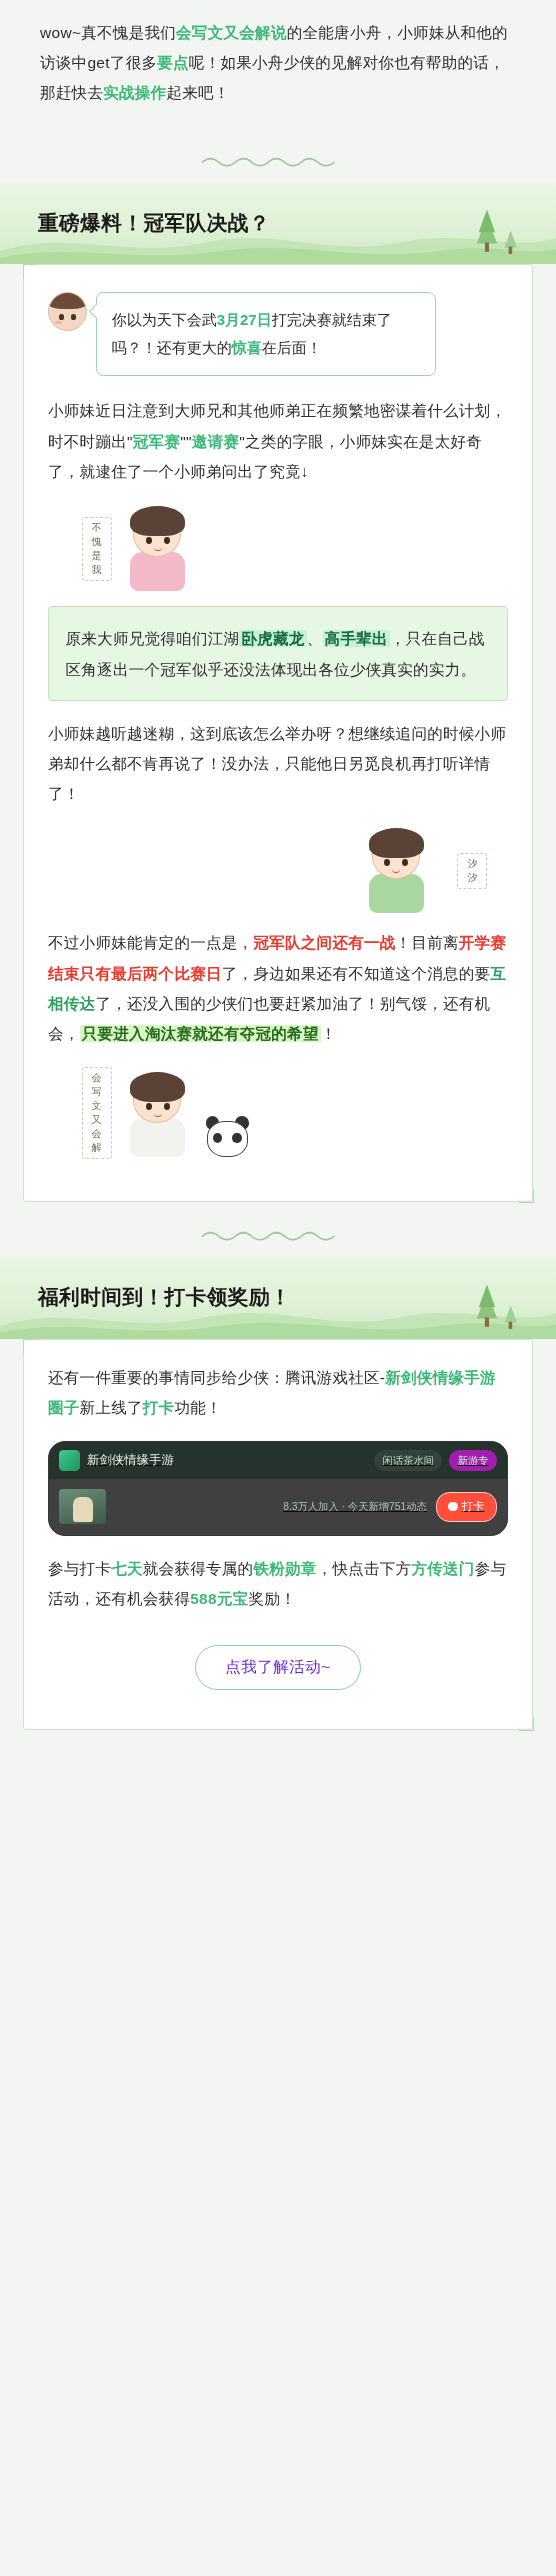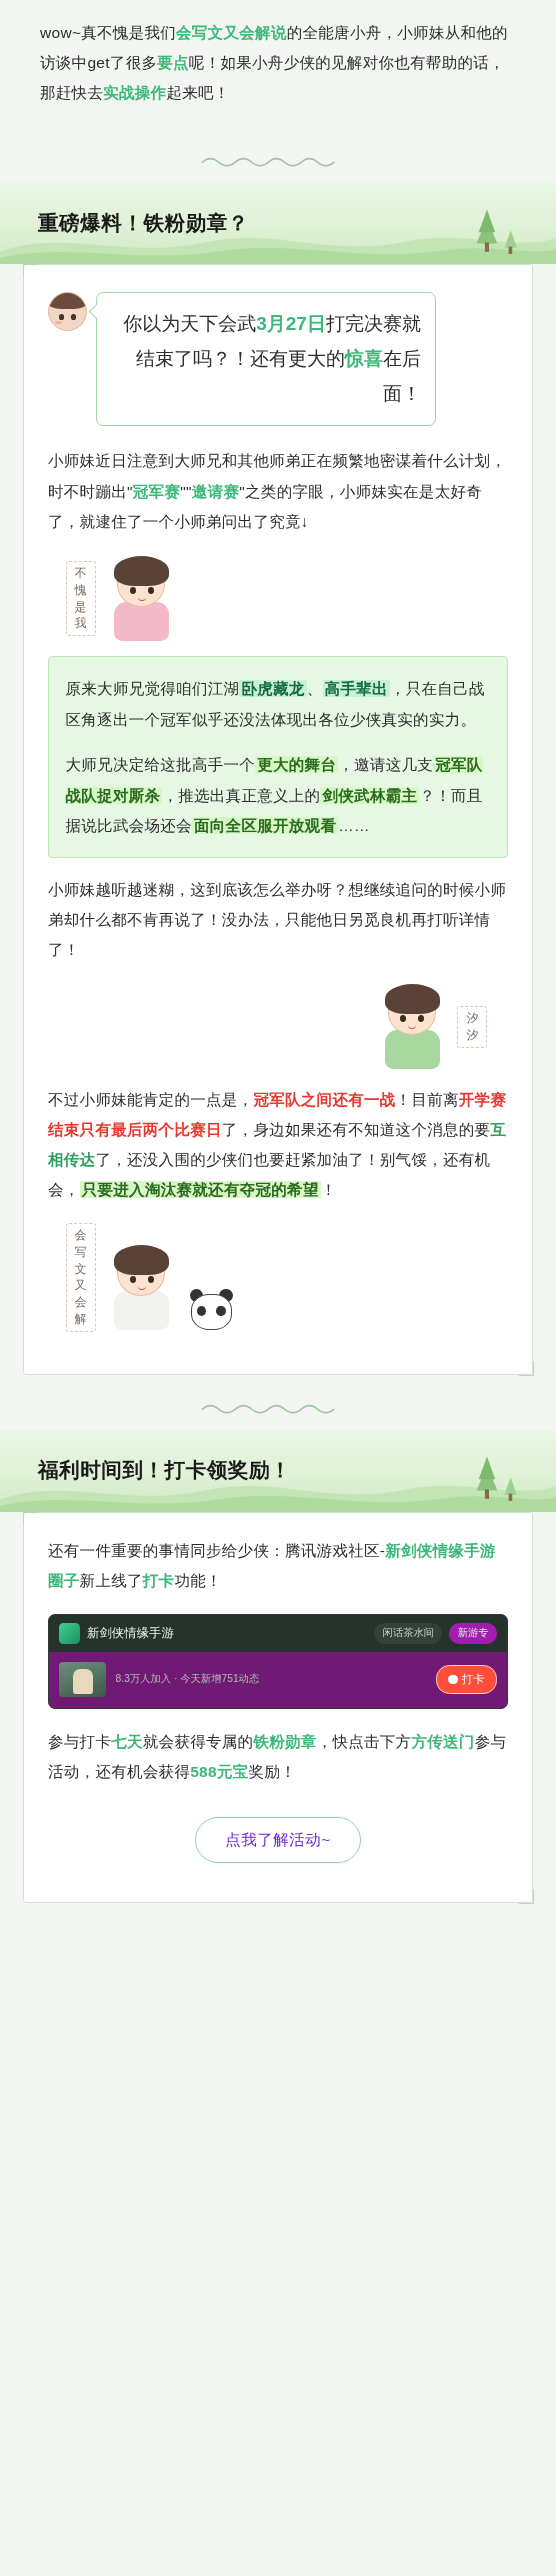--- a/index.html
+++ b/index.html
@@ -110,25 +110,24 @@
   .avatar-face .blush {
     position: absolute; top: 28px; left: 6.2px; width: 7.2px; height: 3.6px;
     background: #f3a79a; border-radius: 50%; opacity: .8;
   }
   .bubble {
     position: relative;
     background: #ffffff;
     border: 1.5px solid #9fd3a8;
     border-radius: 7.2px;
     padding: 13.4px 14.4px;
-    font-size: 19px;
+    font-size: 15px;
     line-height: 1.85;
     color: #2d2d2d;
     max-width: 340px;
-    text-align: right;
   }
   .bubble::after {
     content: "";
     position: absolute; left: -6.7px; top: 13.4px;
     width: 10.3px; height: 10.3px;
     background: #fff;
     border-left: 1.5px solid #9fd3a8;
     border-bottom: 1.5px solid #9fd3a8;
     transform: rotate(45deg);
   }
@@ -138,30 +137,31 @@
     display: flex;
     justify-content: center;
     align-items: flex-end;
     gap: 7.2px;
     margin: 5.2px 0 13.4px 0;
     position: relative;
   }
   .sticker.left   { justify-content: flex-start; padding-left: 17.5px; }
   .sticker.right  { justify-content: flex-end;  padding-right: 20.6px; }
   .tag {
-    font-size: 12px;
+    font-size: 10px;
     color: #7b6a58;
     background: #fff;
     border: 1px dashed #d8c9b4;
     border-radius: 3.1px;
     padding: 3.1px 5.2px;
     line-height: 1.4;
     width: 30px;
     text-align: center;
     align-self: center;
+    margin-left: 16px;
   }
   .chibi { position: relative; width: 77px; height: 88px; }
   .chibi .head {
     position: absolute; left: 14.4px; top: 7.2px;
     width: 48px; height: 45px; border-radius: 50%;
     background: #fbe3cf; border: 1px solid #e6bda0;
     z-index: 3;
   }
   .chibi .hairtop {
     position: absolute; left: 11.3px; top: 1px;
@@ -204,43 +204,44 @@
     padding: 17.5px 16.5px 15.5px 16.5px;
     margin: 5.2px 0 17.5px 0;
   }
   .quotebox p.para { margin-bottom: 15.5px; }
   .quotebox p.para:last-child { margin-bottom: 0; }
 
   
   .appcard {
     margin: 9.3px 0 18.5px 0;
     background: #1f2a24;
-    border-radius: 7px;
+    border-radius: 17px;
     overflow: hidden;
     border: 1px solid #2e3c33;
+    text-decoration: underline;
   }
   .appcard .apphead {
     display: flex; align-items: center; gap: 7.2px;
     background: #26332c;
     padding: 8.2px 10.3px;
   }
   .appcard .applogo {
     width: 20.6px; height: 20.6px; border-radius: 4.6px;
     background: linear-gradient(135deg,#3ecf8e,#1f8f5f);
     flex: 0 0 auto;
   }
   .appcard .appname { color: #e9f3ec; font-size: 12.4px; flex: 1 1 auto; }
   .appcard .appchip {
     color: #bfd6c8; font-size: 10.3px; background: #32413a;
     border-radius: 10.3px; padding: 3.1px 8.2px;
   }
   .appcard .appchip.active { background: #a21caf; color: #d8ece0; text-align: center; }
   .appcard .appbody {
     display: flex; align-items: center; gap: 9.3px;
-    padding: 10.3px; background: #701a75;
+    padding: 10.3px; background: #404040; text-align: right;
   }
   .appcard .thumb {
     width: 47px; height: 35px; border-radius: 4.1px;
     background: linear-gradient(160deg,#6d8f7a,#3b5a48);
     flex: 0 0 auto; position: relative; overflow: hidden;
   }
   .appcard .thumb .fig {
     position: absolute; left: 13.4px; top: 7.2px; width: 20.6px; height: 25px;
     background: #e8d9bd; border-radius: 7.2px 7.2px 3.1px 3.1px;
   }
@@ -293,21 +294,21 @@
       <path d="M0,96 C120,52 250,110 390,80 C540,48 640,108 780,78 C900,52 1000,96 1080,70 L1080,120 L0,120 Z" fill="#bfe3b1" opacity="0.85"></path>
       <path d="M0,108 C140,78 260,120 420,96 C580,72 700,118 860,94 C960,80 1020,104 1080,92 L1080,120 L0,120 Z" fill="#a9d898" opacity="0.75"></path>
     </svg>
     <svg class="treesvg" viewBox="0 0 130 120">
       <path d="M42 96 L62 46 L82 96 Z" fill="#8cc47e"></path>
       <path d="M46 74 L62 30 L78 74 Z" fill="#7cbb6d"></path>
       <rect x="58" y="94" width="8" height="18" fill="#8a6a49"></rect>
       <path d="M96 104 L108 70 L120 104 Z" fill="#9ed08f"></path>
       <rect x="104" y="102" width="7" height="14" fill="#8a6a49"></rect>
     </svg>
-    <div class="btitle">重磅爆料！铁粉勋章？</div>
+    <div class="btitle">重磅爆料！冠军队决战？</div>
   </div>
 
   <div class="card">
 
     <div class="chatrow">
       <div class="avatar-face">
         <div class="hair"></div>
           <div class="eyeL"></div>
           <div class="eyeR"></div>
           <div class="blush"></div>
@@ -329,23 +330,20 @@
           <div class="hairtop"></div>
         <div class="eye l"></div>
           <div class="eye r"></div>
           <div class="mouth"></div>
       </div>
     </div>
 
     <div class="quotebox">
       <p class="para">
         原来大师兄觉得咱们江湖<span class="hl-mint">卧虎藏龙</span>、<span class="hl-mint">高手辈出</span>，只在自己战区角逐出一个冠军似乎还没法体现出各位少侠真实的实力。
-      </p>
-      <p class="para">
-        大师兄决定给这批高手一个<span class="hl-lime">更大的舞台</span>，邀请这几支<span class="hl-lime">冠军队战队捉对厮杀</span>，推选出真正意义上的<span class="hl-lime">剑侠武林霸主</span>？！而且据说比武会场还会<span class="hl-lime">面向全区服开放观看</span>……
       </p>
     </div>
 
     <p class="para">
       小师妹越听越迷糊，这到底该怎么举办呀？想继续追问的时候小师弟却什么都不肯再说了！没办法，只能他日另觅良机再打听详情了！
     </p>
 
     <div class="sticker right">
       <div class="chibi green">
         <div class="body"></div>

